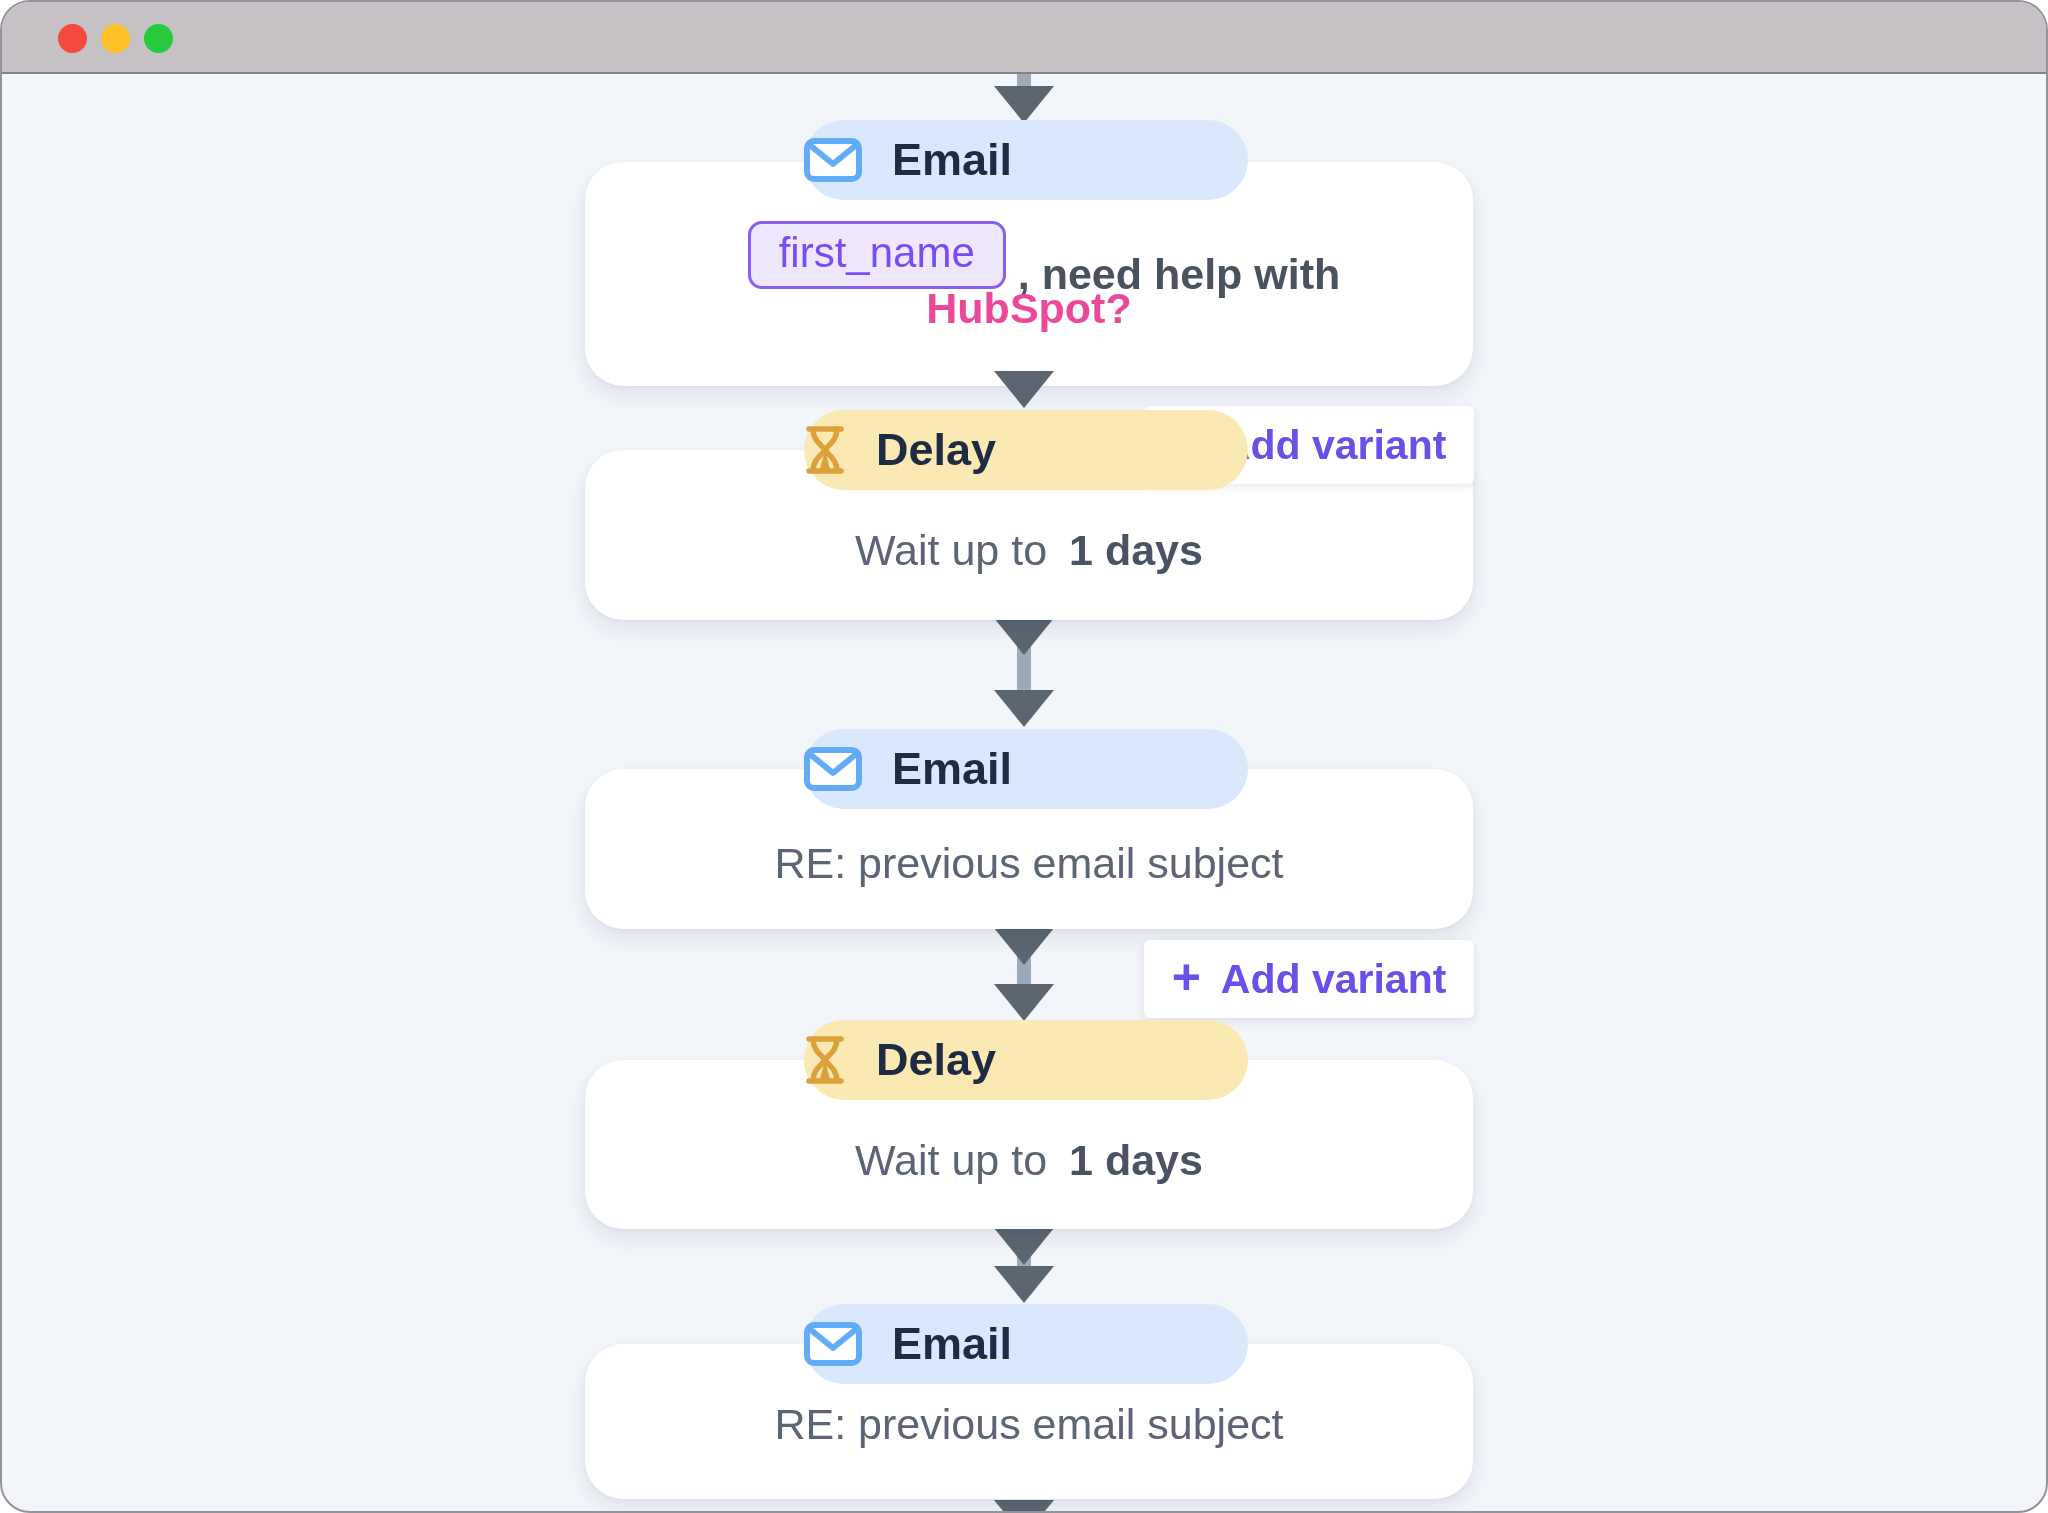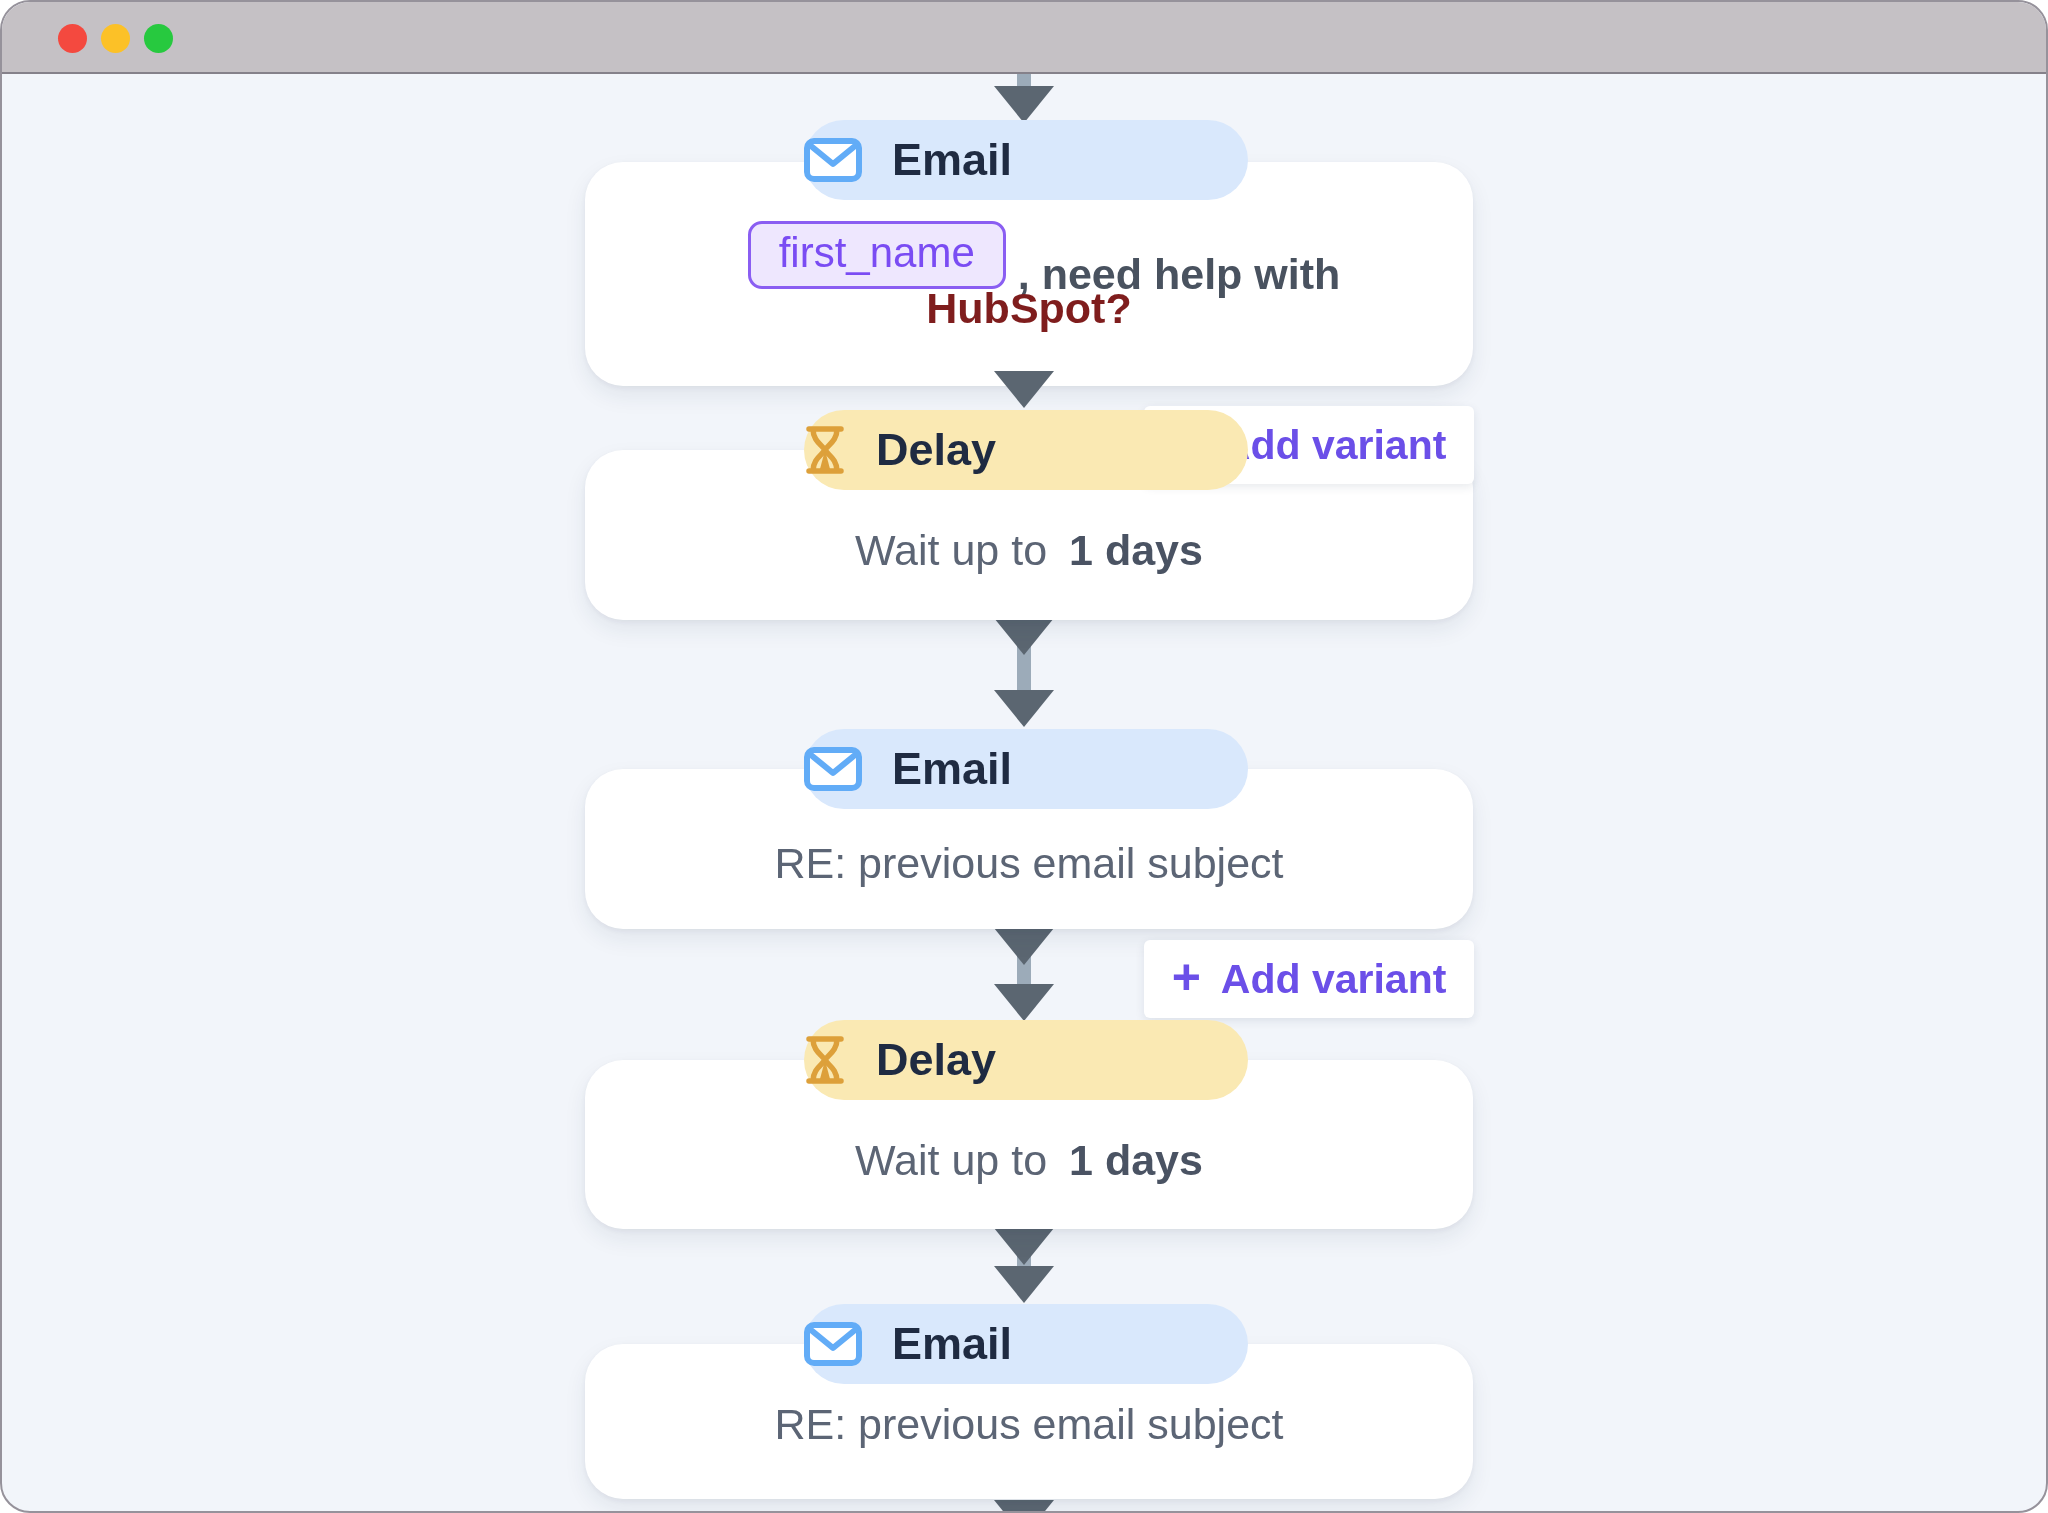--- a/index.html
+++ b/index.html
@@ -35,21 +35,21 @@
   #badge3{top:727px;}
   #badge4{top:1018px;}
   #badge5{top:1302px;}
   .badge .icon{display:flex;align-items:center;}
 
   
   .card-line{position:absolute;left:0;right:0;display:flex;justify-content:center;
              align-items:center;font-size:43px;color:#5c6575;}
   .bold{font-weight:bold;color:#49525f;margin-top:40px;}
   #card1 .line1{top:48px;padding-left:30px;}
-  #card1 .line2{top:122px;font-weight:bold;color:#7f1d1d;}
+  #card1 .line2{top:122px;font-weight:bold;color:#ec4899;}
   #card2 .wait-line{top:76px;}
   #card3 .subj-line{top:70px;}
   #card4 .wait-line{top:76px;}
   #card5 .subj-line{top:56px;}
   .wait-bold{font-weight:bold;color:#4a5363;margin-left:22px;}
 
   .var-tag{display:inline-flex;align-items:center;margin-right:12px;padding:5px 28px 9px 28px;
            border:3px solid #8a5ef2;border-radius:14px;background:#eee7fe;color:#7a4cf3;
            font-size:42px;font-weight:normal;}
 

